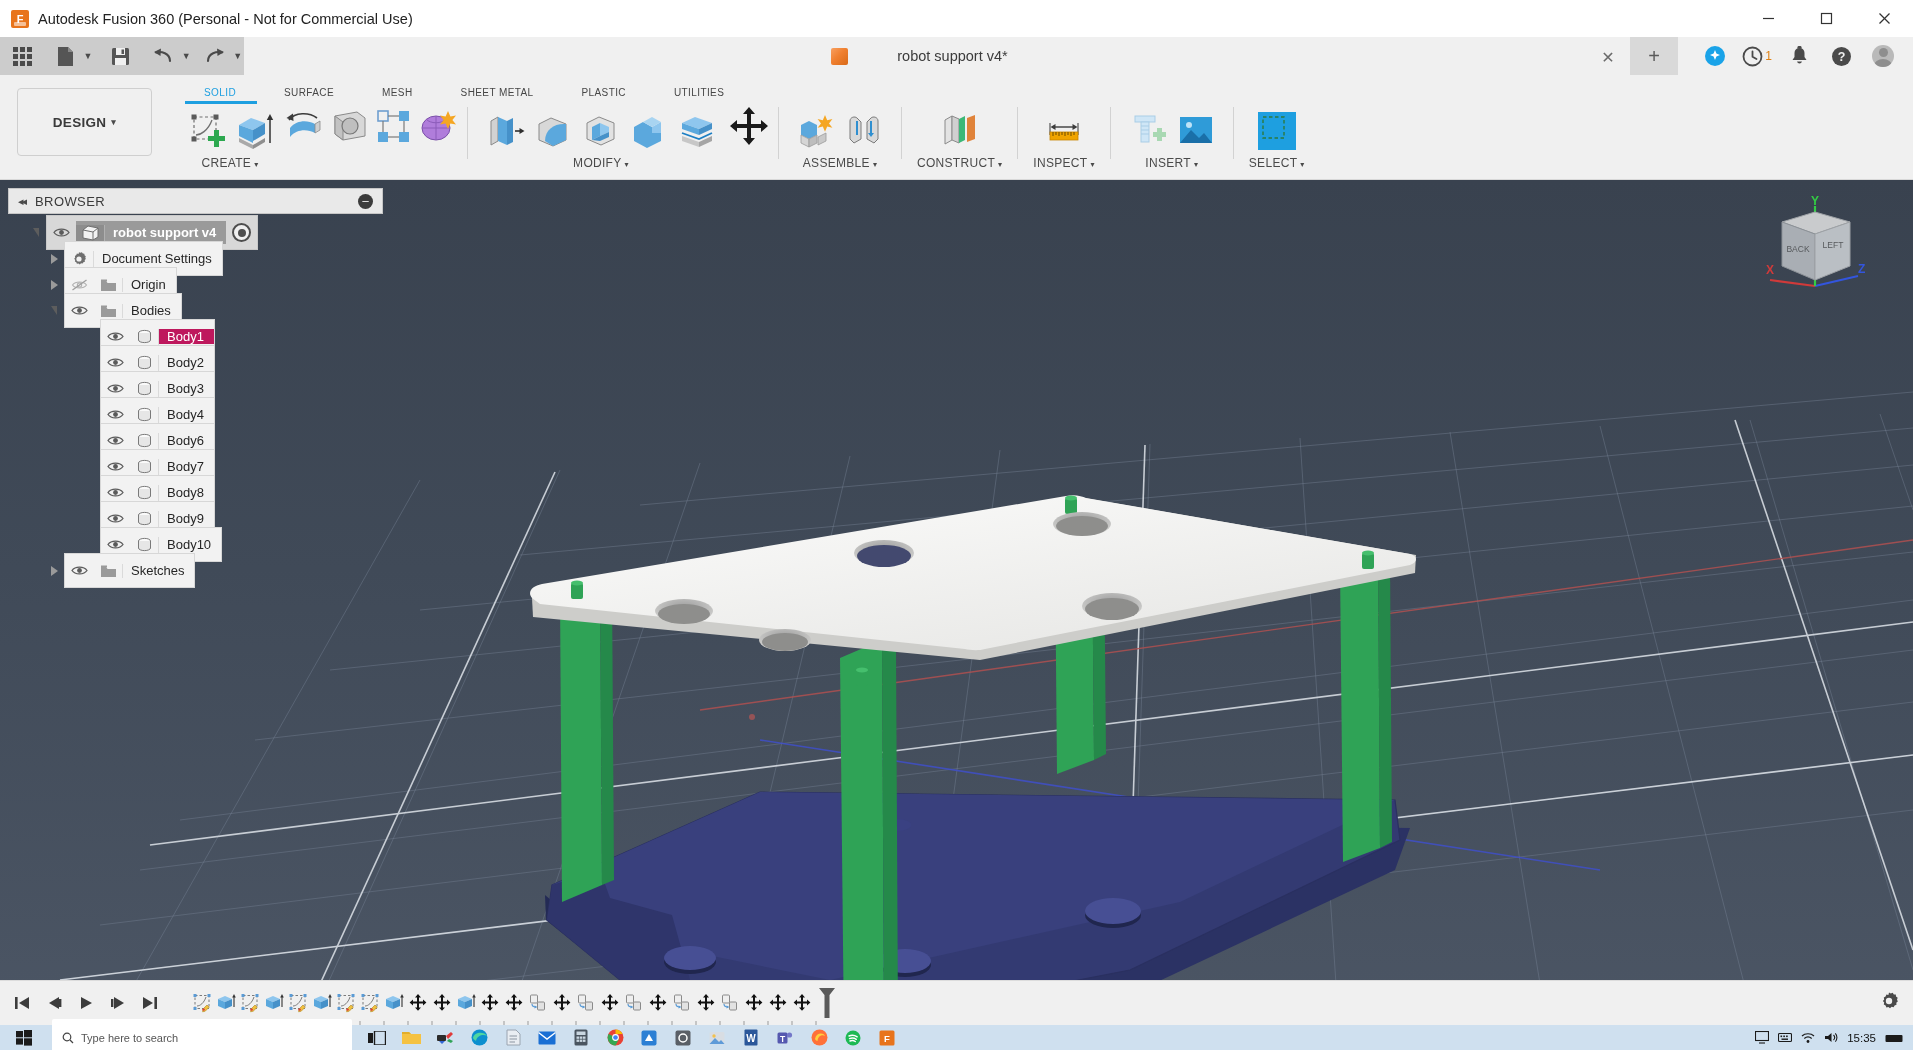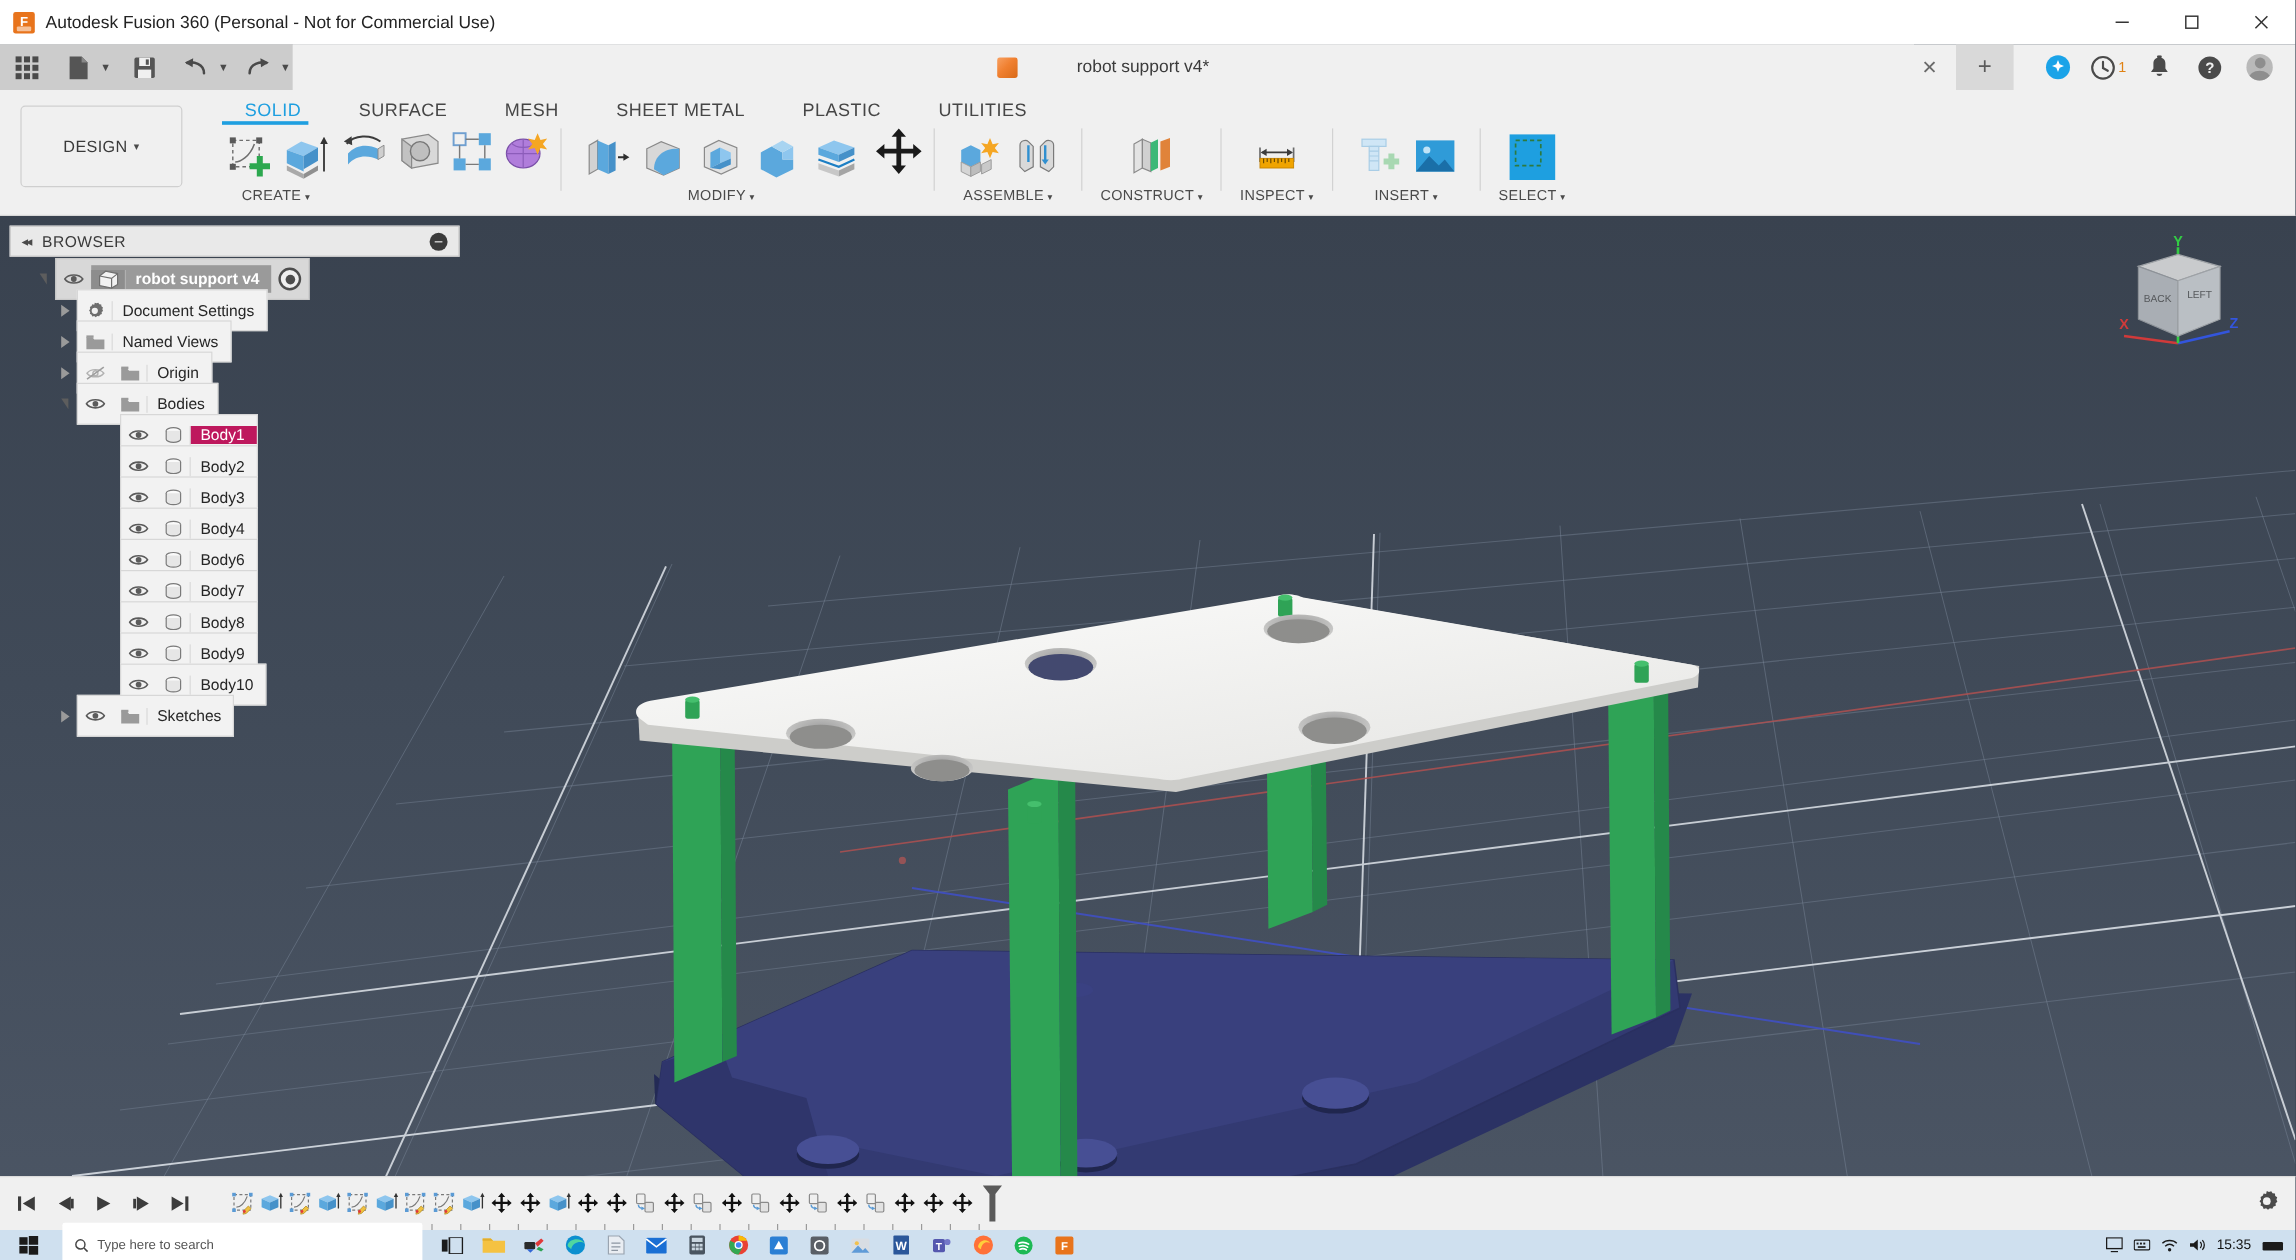--- a/index.html
+++ b/index.html
@@ -79,25 +79,25 @@
   
   .ribbon {
     position: absolute; top: 75px; left: 0; width: 1913px; height: 105px;
     background: #f0f0f0; border-bottom: 1px solid #d8d8d8;
   }
   .designbox {
     position: absolute; left: 17px; top: 13px; width: 135px; height: 68px;
     border: 1px solid #cfcfcf; border-radius: 4px; background: #f0f0f0;
     display: flex; align-items: center; justify-content: center;
   }
-  .designbox span { font-size: 13.5px; color: #3a3a3a; font-weight: 400; letter-spacing: .3px; }
+  .designbox span { font-size: 13.5px; color: #3a3a3a; font-weight: 700; letter-spacing: .3px; }
   .designbox .dcaret { font-size: 9px; margin-left: 5px; color:#4a4a4a; }
 
   .tabs { position: absolute; top: 4px; left: 180px; display: flex; gap: 0; }
-  .tab { padding: 0 24px; height: 26px; display:flex; align-items:center; font-size: 15px; color: #464646; letter-spacing: .4px;}
+  .tab { padding: 0 24px; height: 26px; display:flex; align-items:center; font-size: 10px; color: #464646; letter-spacing: .4px;}
   .tab.active { color: #1e9fe0; }
   .tab-underline {
     position: absolute; top: 26px; left: 185px; width: 72px; height: 3px; background: #1e9fe0;
   }
 
   .groups { position: absolute; top: 30px; left: 176px; display: flex; height: 72px; }
   .group { display: flex; flex-direction: column; align-items: center; position: relative; padding: 0 8px; }
   .group-icons { display: flex; align-items: flex-end; gap: 4px; height: 48px; }
   .group-label { font-size: 12px; color: #4a4a4a; margin-top: 3px; letter-spacing: .3px; }
   .group-label .gc { font-size: 8px; margin-left: 3px; }
@@ -740,34 +740,20 @@
             <div class="ibx">
               <svg width="16" height="16" viewBox="0 0 16 16">
                   <path d="M8 1.2 l1.4.6 1.5-.5 .9 1.3 1.6.1 .1 1.6 1.3.9 -.5 1.5 .6 1.4 -1.2 1 .2 1.6 -1.5.5 -.8 1.4 -1.6-.3 -1.2 1.1 -1.3-1 -1.6.4 -.6-1.5 -1.4-.8 .3-1.6 -1-1.2 1-1.2 -.3-1.6 1.4-.8 .6-1.5 1.6.4Z" fill="#6e6e6e"></path>
                   <circle cx="8" cy="8" r="2.6" fill="#f2f2f2"></circle>
                 </svg>
             </div>
             <div class="tlabel">Document Settings</div>
           </div>
         </div>
 
-        <div class="trow">
-          <div class="tw" style="margin-left:36px">
-              <div class="caret-right"></div>
-            </div>
-          <div class="chip">
-            <div class="ibx">
-              <svg width="17" height="14" viewBox="0 0 17 14">
-                  <path d="M1 3 h5 l1.6 2 H16 v8 H1Z" fill="#9a9a9a"></path>
-                  <rect x="1" y="1.5" width="6" height="2" fill="#9a9a9a"></rect>
-                </svg>
-            </div>
-            <div class="tlabel">Named Views</div>
-          </div>
-        </div>
 
         <div class="trow">
           <div class="tw" style="margin-left:36px">
               <div class="caret-right"></div>
             </div>
           <div class="chip">
             <div class="eye">
               <svg width="17" height="12" viewBox="0 0 17 12">
                   <path d="M1.5 6 C4.5 2 12.5 2 15.5 6 C12.5 10 4.5 10 1.5 6Z" fill="none" stroke="#b2b2b2" stroke-width="1.2"></path>
                   <circle cx="8.5" cy="6" r="2.1" fill="none" stroke="#b2b2b2" stroke-width="1.2"></circle>

